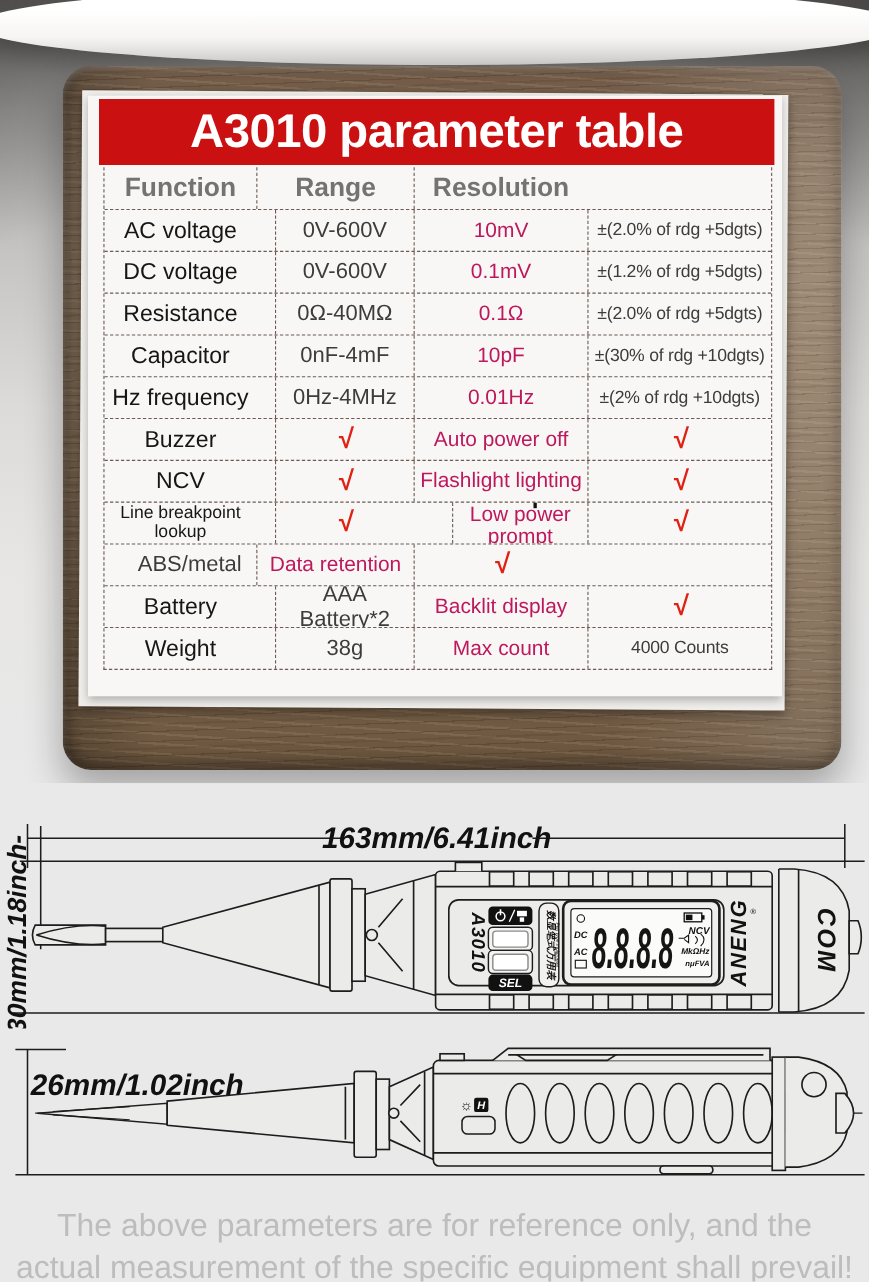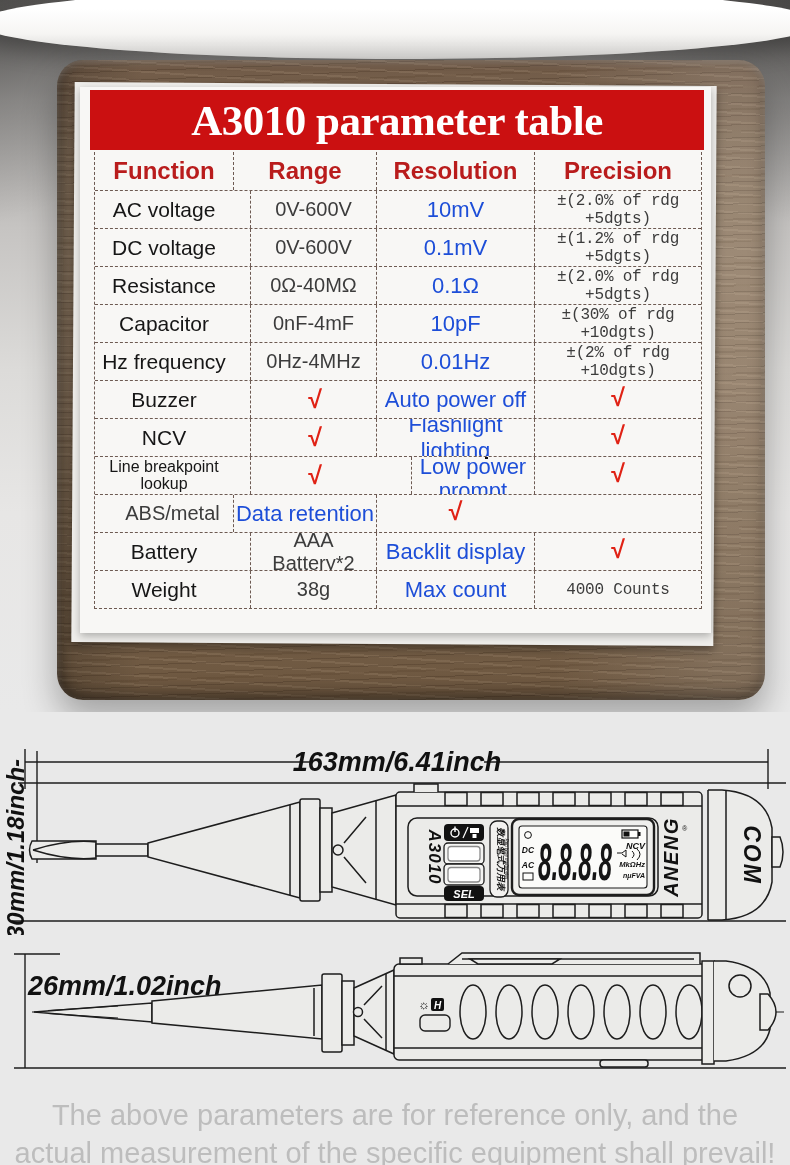--- a/index.html
+++ b/index.html
@@ -37,39 +37,39 @@
   .paper-under{
     position:absolute;left:73px;top:84px;width:642px;height:560px;background:#efeeeb;
     box-shadow:0 4px 10px rgba(0,0,0,.38);transform:rotate(.35deg);
   }
   .paper{
     position:absolute;left:80px;top:87px;width:631px;height:546px;background:#f8f7f5;
     box-shadow:0 3px 8px rgba(0,0,0,.28);
   }
   .red-header{
     position:absolute;left:10px;top:3px;width:614px;height:60px;background:#cb1011;
-    display:flex;align-items:center;justify-content:center;font-family:Liberation Serif, serif;
+    display:flex;align-items:center;justify-content:center;
   }
   .red-header .title{
     color:#fff;font-size:43px;font-weight:bold;letter-spacing:-.5px;white-space:nowrap;
   }
   
   .ptable{
     position:absolute;left:14px;top:65px;width:606px;
     border:1px dashed #6d5a52;border-top:none;box-sizing:content-box;
   }
   .trow{display:grid;grid-template-columns:138px 143px 158px 167px;height:37px;border-top:1px dashed #6d5a52;}
   .trow.head{height:38px;border-top:none;}
   .tcell{display:flex;align-items:center;justify-content:center;text-align:center;overflow:hidden;}
   .tcell + .tcell{border-left:1px dashed #6d5a52;}
-  .hcell{font-size:24px;font-weight:bold;color:#b91c1c;}
+  .hcell{font-size:24px;font-weight:bold;color:#737373;}
   .col0{font-size:21px;color:#161616;}
   .col1{font-size:20px;color:#3c3c3c;margin-left:17px;}
-  .col2{font-size:22px;color:#1d4ed8;}
-  .col3{font-size:16px;color:#3c3c3c;letter-spacing:-.2px;font-family:Liberation Mono, monospace;}
+  .col2{font-size:19px;color:#be185d;}
+  .col3{font-size:16px;color:#3c3c3c;letter-spacing:-.2px;}
   .tcell.small{font-size:16px;line-height:1.05;}
   .chk{color:#e02215;font-size:25px;font-weight:bold;font-style:italic;}
   .has-icon{flex-direction:column;line-height:1.05;gap:1px;margin-left:35px;}
   .batt{display:inline-block;position:relative;width:19px;height:9px;border:2px solid #111;border-radius:1px;
         background:linear-gradient(90deg,#111 0 52%,transparent 52%);margin-bottom:1px;}
   .batt::after{content:"";position:absolute;right:-5px;top:1.5px;width:3px;height:6px;background:#111;}
   
   .tech{position:absolute;left:0;top:712px;width:790px;height:453px;background:#e9e9e9;font-style:italic;}
   svg text{font-family:"Liberation Sans",sans-serif;}
   .footer{
@@ -86,21 +86,20 @@
   <div class="paper-under"></div>
   <div class="paper">
     <div class="red-header">
       <span class="title">A3010 parameter table</span>
     </div>
     <div class="ptable">
       <div class="trow head">
         <div class="tcell hcell">Function</div>
         <div class="tcell hcell">Range</div>
         <div class="tcell hcell">Resolution</div>
-        <div class="tcell hcell">Precision</div>
       </div>
 
     <div class="trow">
           <div class="tcell col0">
             <span>AC voltage</span>
           </div>
           <div class="tcell col1">
             <span>0V-600V</span>
           </div>
           <div class="tcell col2">

